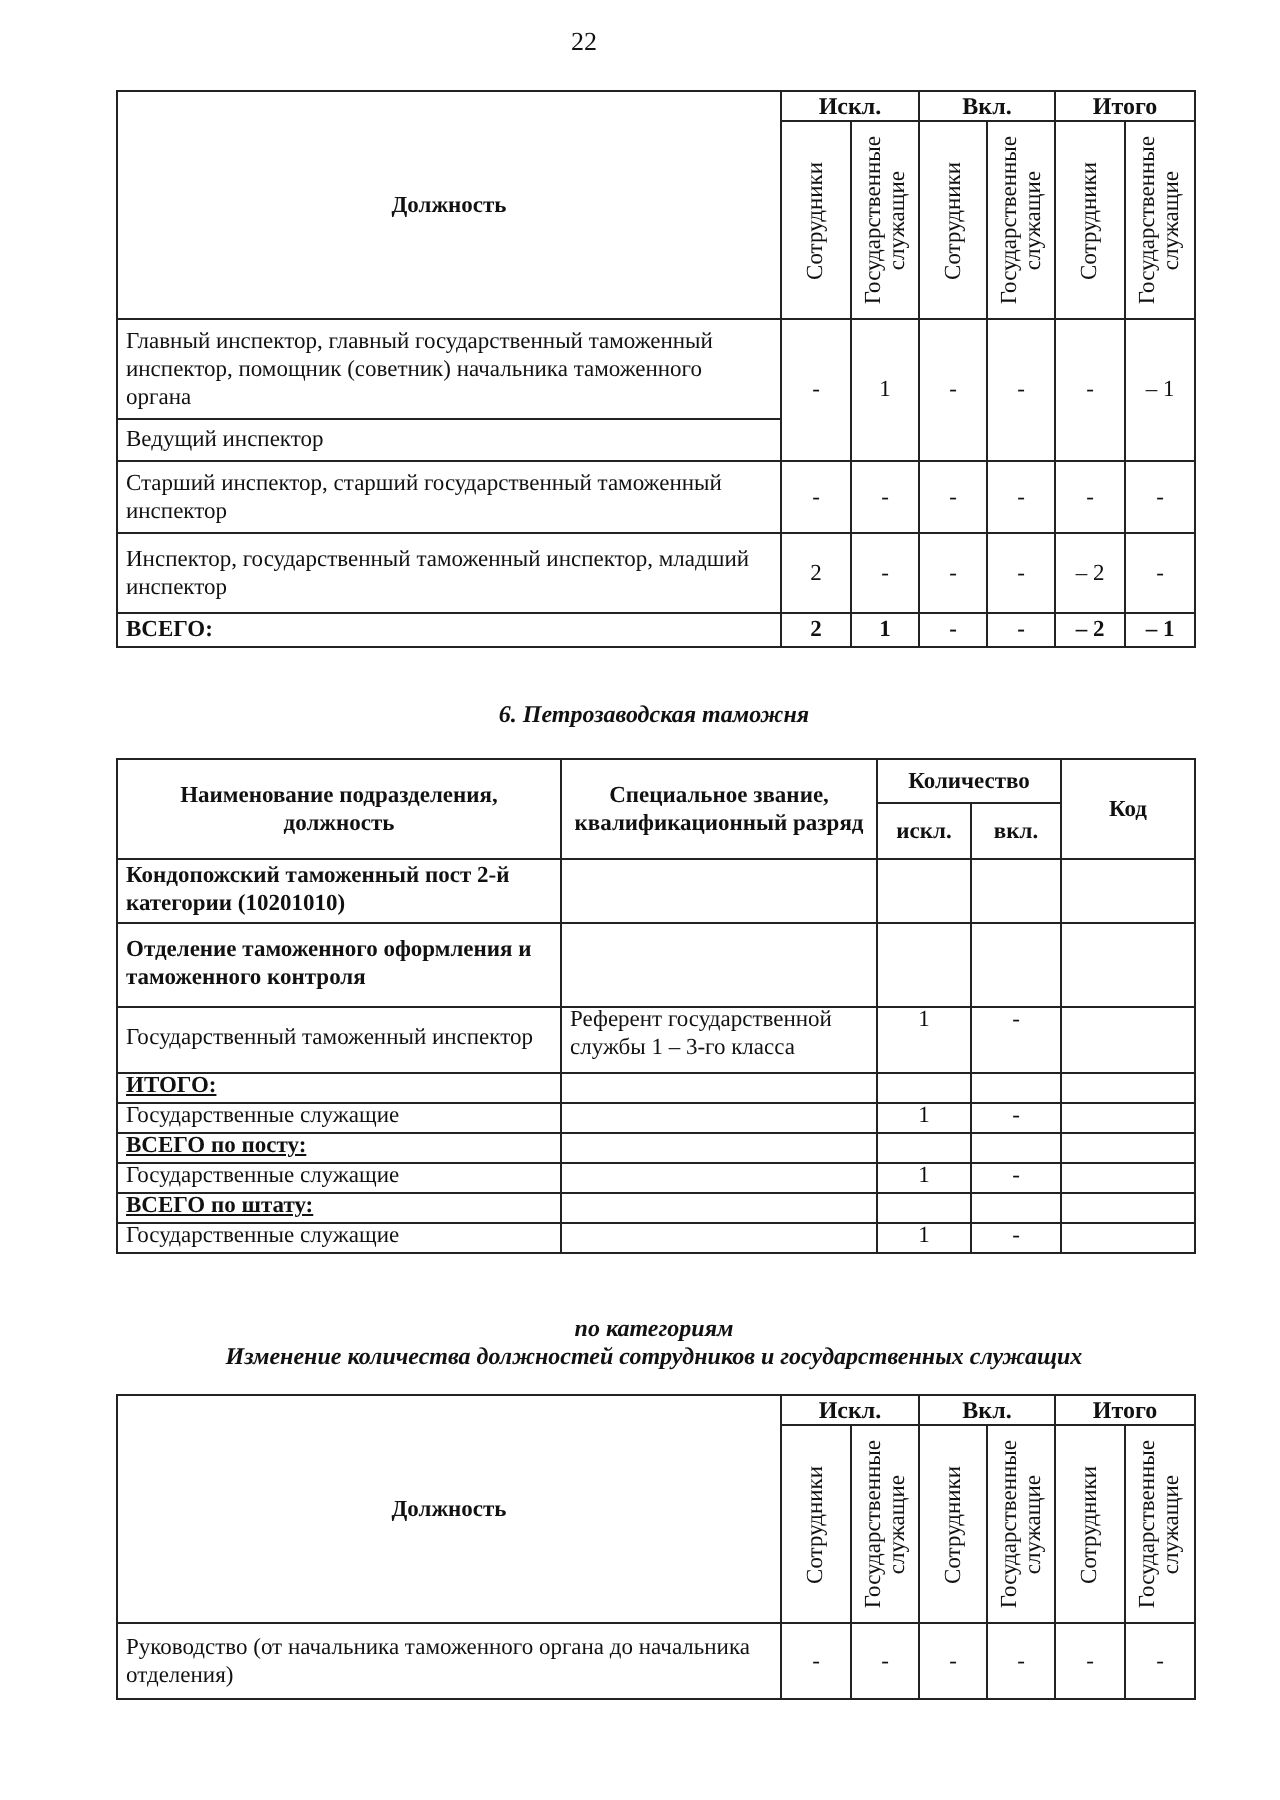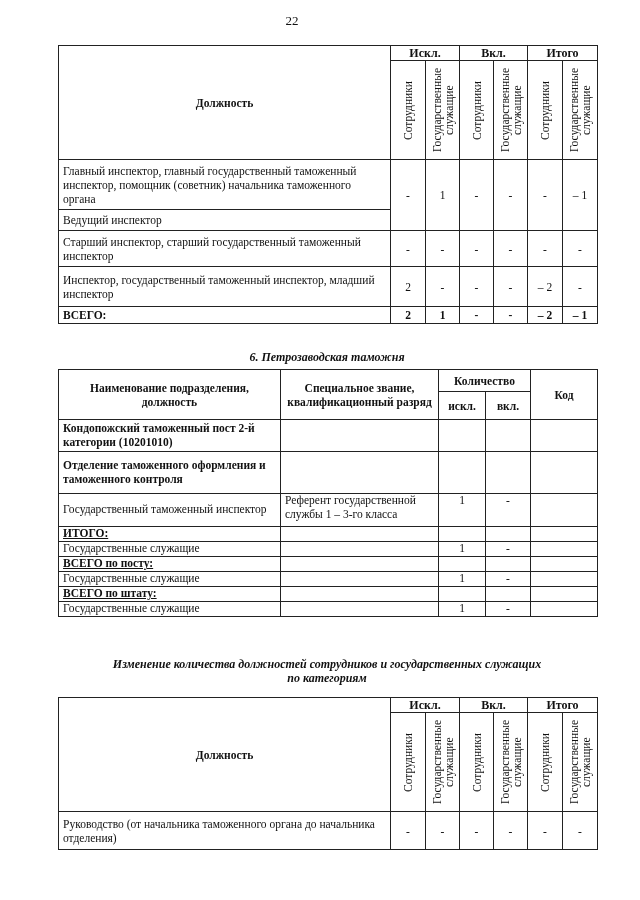--- a/index.html
+++ b/index.html
@@ -108,21 +108,21 @@
     <td class="c b">– 2</td>
     <td class="c b">– 1</td>
   </tr>
 </tbody>
   </table>
 
 <div class="heading" style="top:350px;">
   <div>6.   Петрозаводская таможня</div>
 </div>
 
-<table class="t2" style="left:58px; top:369px; width:539px;">
+<table class="t2" style="left:58px; top:379px; width:539px;">
   <colgroup>
       <col style="width:222px">
       <col style="width:158px">
       <col style="width:47px">
       <col style="width:45px">
       <col style="width:67px">
     </colgroup>
   <tbody>
       <tr style="height:22px">
     <th rowspan="2">Наименование подразделения, должность</th>
@@ -194,22 +194,22 @@
     <td>Государственные служащие</td>
     <td></td>
     <td class="c">1</td>
     <td class="c">-</td>
     <td></td>
   </tr>
 </tbody>
   </table>
 
 <div class="heading" style="top:657px;">
+  <div>по категориям</div>
   <div>Изменение количества должностей сотрудников и государственных служащих</div>
-  <div>по категориям</div>
 </div>
 
 <table style="left:58px; top:697px; width:539px;">
   <colgroup>
       <col style="width:332px">
       <col style="width:35px">
       <col style="width:34px">
       <col style="width:34px">
       <col style="width:34px">
       <col style="width:35px">

